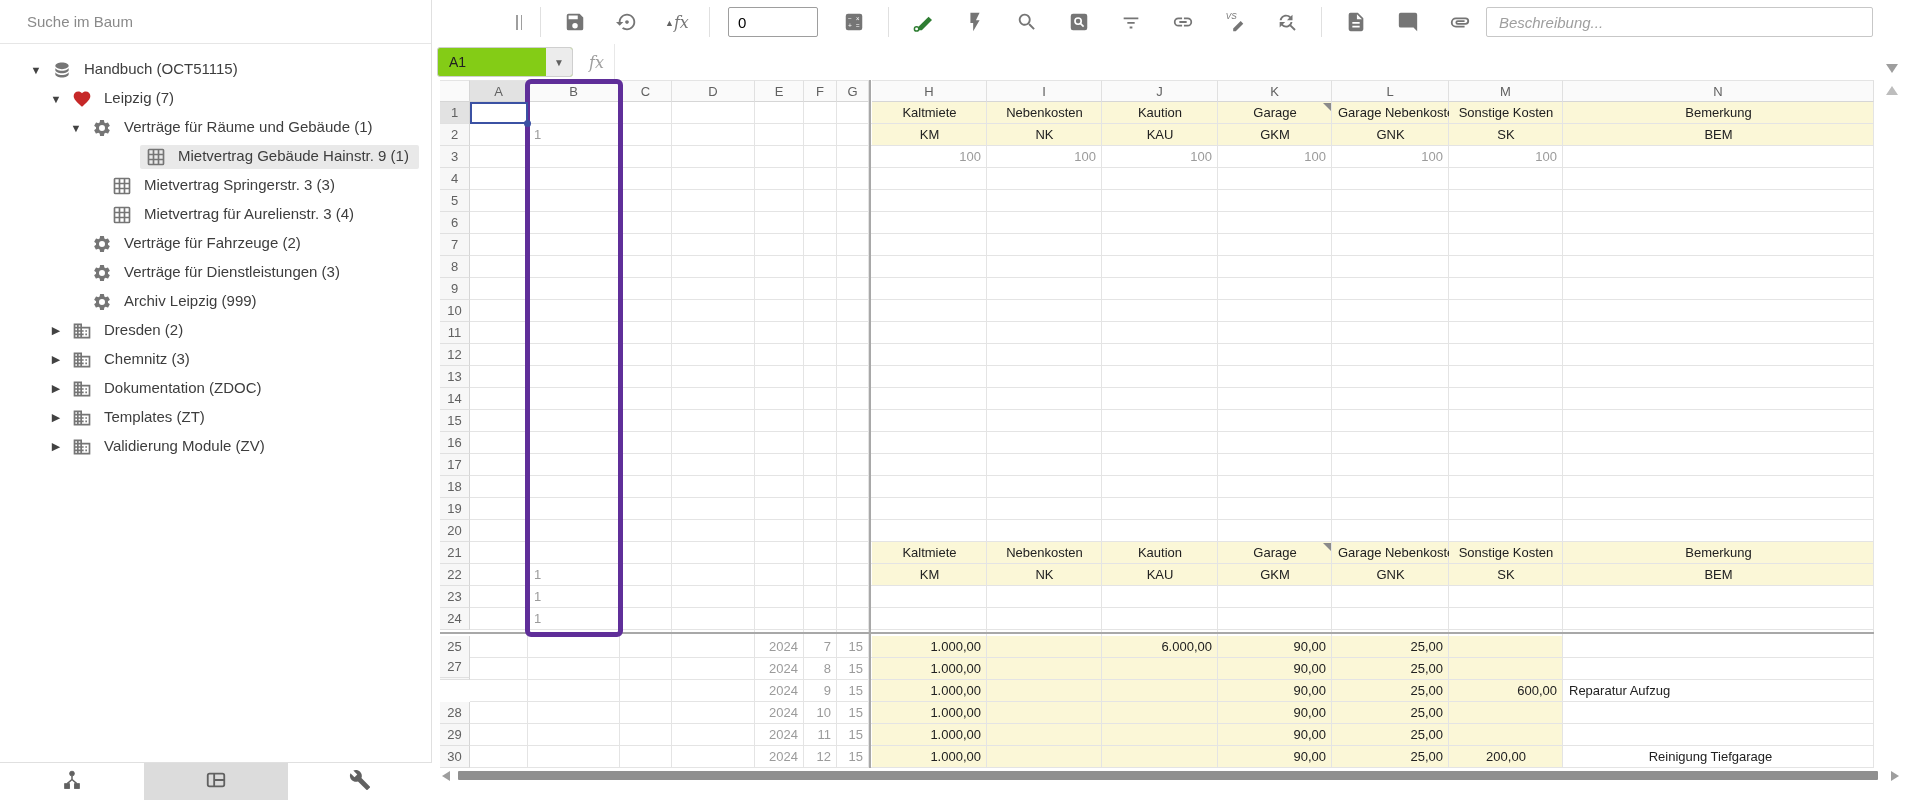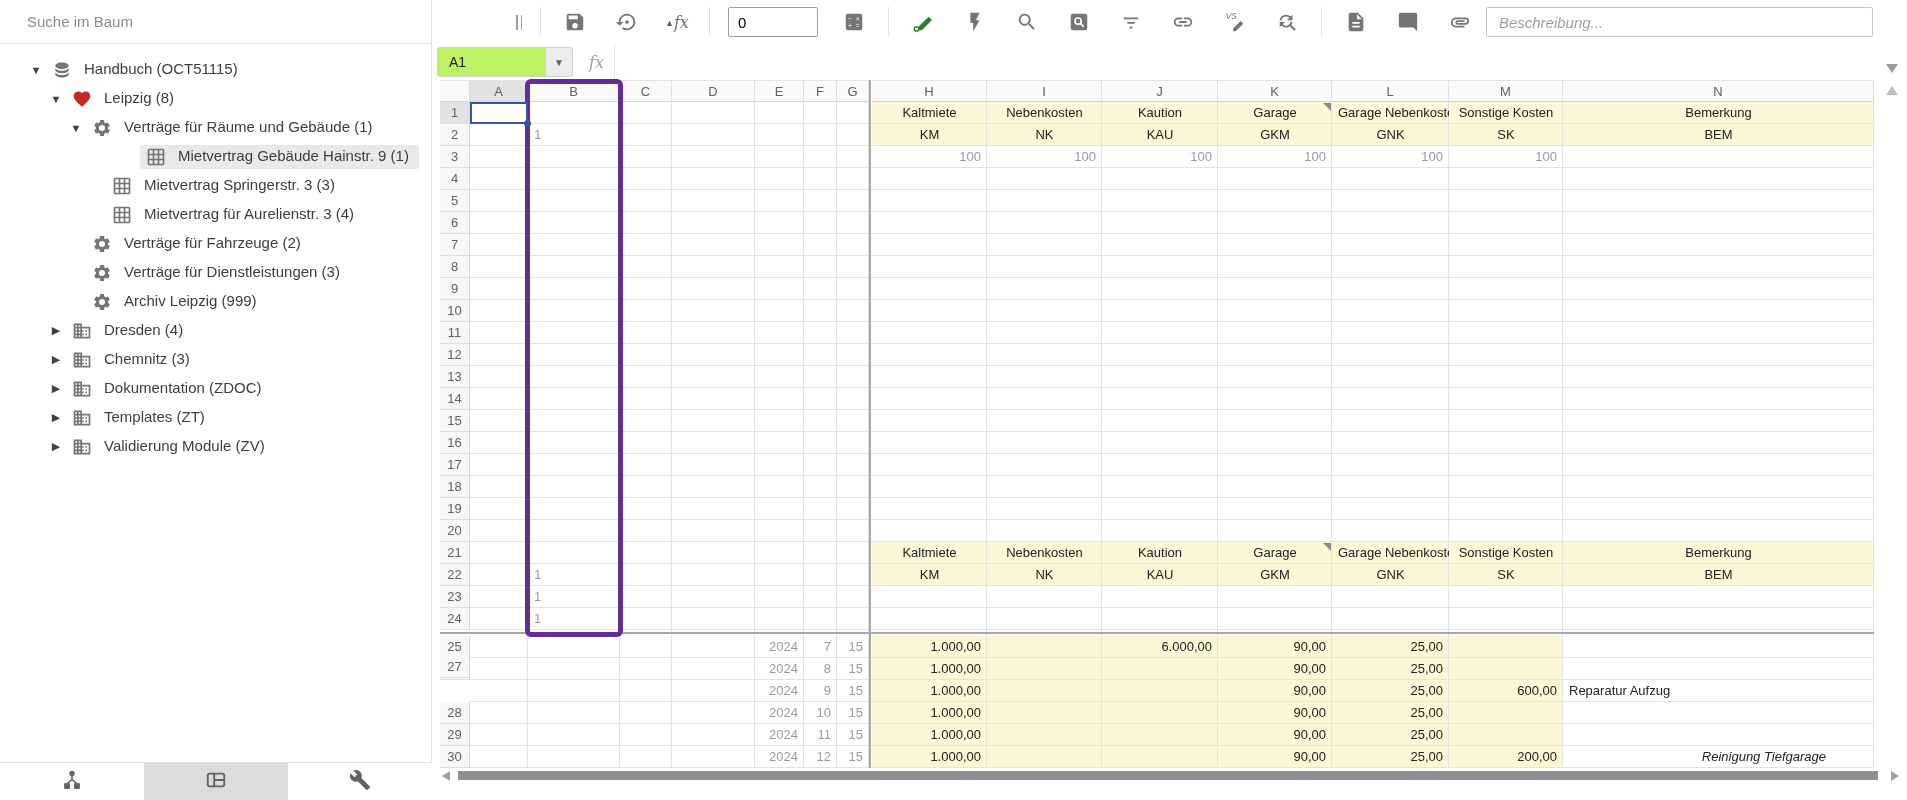--- a/index.html
+++ b/index.html
@@ -43,21 +43,21 @@
   #fx-btn .fx { font-family:"DejaVu Serif", serif; font-style:italic; }
   #desc-input { margin-left:auto; margin-right:34px; width:404px; height:30px;
                 border:1px solid #c7c7c7; border-radius:2px; font-size:15px; padding-left:12px;
                 outline:none; font-family:"Liberation Sans", sans-serif;}
   #desc-input::placeholder { font-style:italic; color:#9e9e9e; }
 
   
   #formulabar { position:absolute; left:432px; top:44px; right:0; height:36px; background:#fff;
                 display:flex; align-items:center; }
   #namebox { margin-left:5px; height:30px; width:136px; border:1px solid #cfcfcf; border-radius:3px;
-             display:flex; align-items:stretch; overflow:hidden; background:#bef264;}
+             display:flex; align-items:stretch; overflow:hidden; background:#84cc16;}
   #namebox .ref { flex:1; font-size:14px; color:#212121; display:flex; align-items:center; padding-left:11px; }
   #namebox .dd { width:26px; background:#ececec; display:flex; align-items:center; justify-content:center;
                  font-size:10px; color:#616161; cursor:pointer; }
   #fx-label { font-family:"DejaVu Serif", serif; font-style:italic; font-size:16px; color:#9e9e9e; margin:0 10px 0 16px; }
   #formula-input { flex:1; border:none; outline:none; font-size:14px; height:100%;
                    border-left:1px solid #e8e8e8; padding-left:8px; font-family:"Liberation Sans", sans-serif;}
 
   
   #grid { position:absolute; left:440px; top:80px; width:1434px; height:688px; }
   .gcell, .ghead, .grhead, .gline-v, .gline-h, .bgr { position:absolute; }
@@ -113,21 +113,21 @@
         </span>
       </div>
       <div class="tree-row" style="padding-left: 46px;">
         <span class="tr-arrow">▼</span>
         <span class="tr-inner">
           <span class="tr-icon">
             <svg viewBox="0 0 24 24" fill="#c62828">
               <path d="M12 21.35l-1.45-1.32C5.4 15.36 2 12.28 2 8.5 2 5.42 4.42 3 7.5 3c1.74 0 3.41.81 4.5 2.09C13.09 3.81 14.76 3 16.5 3 19.58 3 22 5.42 22 8.5c0 3.78-3.4 6.86-8.55 11.54L12 21.35z"></path>
             </svg>
           </span>
-          <span>Leipzig (8)</span>
+          <span>Leipzig (7)</span>
         </span>
       </div>
       <div class="tree-row" style="padding-left: 66px;">
         <span class="tr-arrow">▼</span>
         <span class="tr-inner">
           <span class="tr-icon">
             <svg viewBox="0 0 24 24" fill="#757575">
               <path d="M19.14 12.94c.04-.3.06-.61.06-.94s-.02-.64-.07-.94l2.03-1.58a.49.49 0 0 0 .12-.61l-1.92-3.32a.49.49 0 0 0-.59-.22l-2.39.96c-.5-.38-1.03-.7-1.62-.94l-.36-2.54a.48.48 0 0 0-.48-.41h-3.84c-.24 0-.43.17-.47.41l-.36 2.54c-.59.24-1.13.57-1.62.94l-2.39-.96a.48.48 0 0 0-.59.22L2.74 8.87c-.12.21-.08.47.12.61l2.03 1.58c-.05.3-.09.63-.09.94s.02.64.07.94l-2.03 1.58a.49.49 0 0 0-.12.61l1.92 3.32c.12.22.37.29.59.22l2.39-.96c.5.38 1.03.7 1.62.94l.36 2.54c.05.24.24.41.48.41h3.84c.24 0 .44-.17.47-.41l.36-2.54c.59-.24 1.13-.56 1.62-.94l2.39.96c.22.08.47 0 .59-.22l1.92-3.32a.49.49 0 0 0-.12-.61l-2.01-1.58zM12 15.6A3.6 3.6 0 1 1 12 8.4a3.6 3.6 0 0 1 0 7.2z"></path>
             </svg>
           </span>
@@ -201,21 +201,21 @@
         </span>
       </div>
       <div class="tree-row" style="padding-left: 46px;">
         <span class="tr-arrow">▶</span>
         <span class="tr-inner">
           <span class="tr-icon">
             <svg viewBox="0 0 24 24" fill="#757575">
               <path d="M12 7V3H2v18h20V7H12zM6 19H4v-2h2v2zm0-4H4v-2h2v2zm0-4H4V9h2v2zm0-4H4V5h2v2zm4 12H8v-2h2v2zm0-4H8v-2h2v2zm0-4H8V9h2v2zm0-4H8V5h2v2zm10 12h-8v-2h2v-2h-2v-2h2v-2h-2V9h8v10zm-2-8h-2v2h2v-2zm0 4h-2v2h2v-2z"></path>
             </svg>
           </span>
-          <span>Dresden (4)</span>
+          <span>Dresden (2)</span>
         </span>
       </div>
       <div class="tree-row" style="padding-left: 46px;">
         <span class="tr-arrow">▶</span>
         <span class="tr-inner">
           <span class="tr-icon">
             <svg viewBox="0 0 24 24" fill="#757575">
               <path d="M12 7V3H2v18h20V7H12zM6 19H4v-2h2v2zm0-4H4v-2h2v2zm0-4H4V9h2v2zm0-4H4V5h2v2zm4 12H8v-2h2v2zm0-4H8v-2h2v2zm0-4H8V9h2v2zm0-4H8V5h2v2zm10 12h-8v-2h2v-2h-2v-2h2v-2h-2V9h8v10zm-2-8h-2v2h2v-2zm0 4h-2v2h2v-2z"></path>
             </svg>
           </span>
@@ -545,22 +545,22 @@
     <div class="gcell grey" style="left: 397px; top: 644px; width: 32px; height: 22px; text-align: right;">15</div>
     <div class="gcell" style="left: 432px; top: 644px; width: 115px; height: 22px; text-align: right;">1.000,00</div>
     <div class="gcell" style="left: 778px; top: 644px; width: 114px; height: 22px; text-align: right;">90,00</div>
     <div class="gcell" style="left: 892px; top: 644px; width: 117px; height: 22px; text-align: right;">25,00</div>
     <div class="gcell grey" style="left: 315px; top: 666px; width: 49px; height: 22px; text-align: right;">2024</div>
     <div class="gcell grey" style="left: 364px; top: 666px; width: 33px; height: 22px; text-align: right;">12</div>
     <div class="gcell grey" style="left: 397px; top: 666px; width: 32px; height: 22px; text-align: right;">15</div>
     <div class="gcell" style="left: 432px; top: 666px; width: 115px; height: 22px; text-align: right;">1.000,00</div>
     <div class="gcell" style="left: 778px; top: 666px; width: 114px; height: 22px; text-align: right;">90,00</div>
     <div class="gcell" style="left: 892px; top: 666px; width: 117px; height: 22px; text-align: right;">25,00</div>
-    <div class="gcell" style="left: 1009px; top: 666px; width: 114px; height: 22px; text-align: right;">200,00</div>
-    <div class="gcell" style="left: 1081px; top: 666px; width: 311px; height: 22px; text-align: right; font-style: italic;">Reinigung Tiefgarage</div>
+    <div class="gcell" style="left: 1009px; top: 666px; width: 114px; height: 22px; text-align: center;">200,00</div>
+    <div class="gcell" style="left: 1115px; top: 666px; width: 311px; height: 22px; text-align: center;">Reinigung Tiefgarage</div>
     <div class="clipmark" style="left: 883px; top: 23px;"></div>
     <div class="clipmark" style="left: 883px; top: 463px;"></div>
     <div class="" id="col-outline" style="top: -1px; left: 85px; width: 98px; height: 558px; border-color: rgb(95, 46, 153);"></div>
     <div class="" id="sel-cell" style="left: 30px; top: 22px; width: 58px; height: 22px; border-color: rgb(59, 81, 163);"></div>
     <div class="" id="sel-dot" style="left: 84px; top: 40px; background: rgb(59, 81, 163);"></div>
   </div>
 
 <div id="hscroll-thumb"></div>
 <div id="hscroll-left" class="arr"></div>
 <div id="hscroll-right" class="arr"></div>

